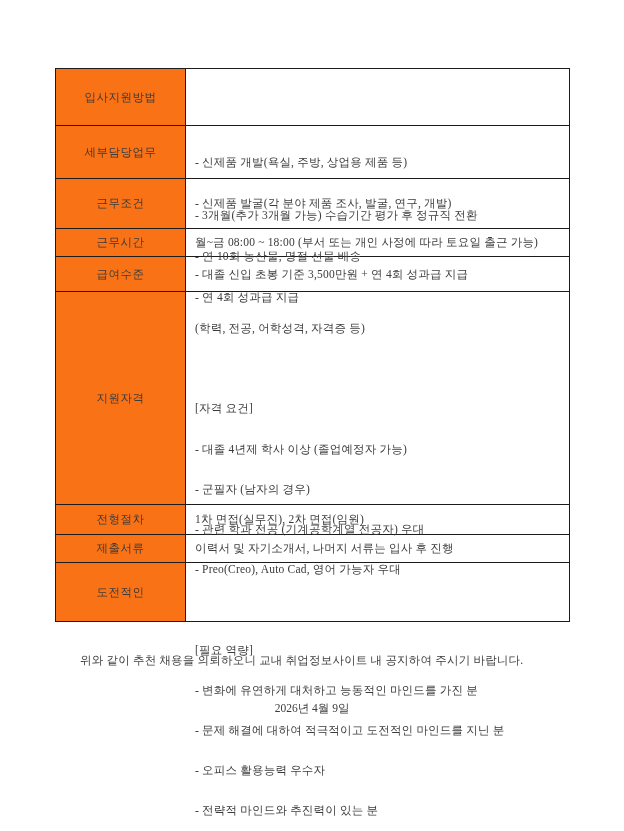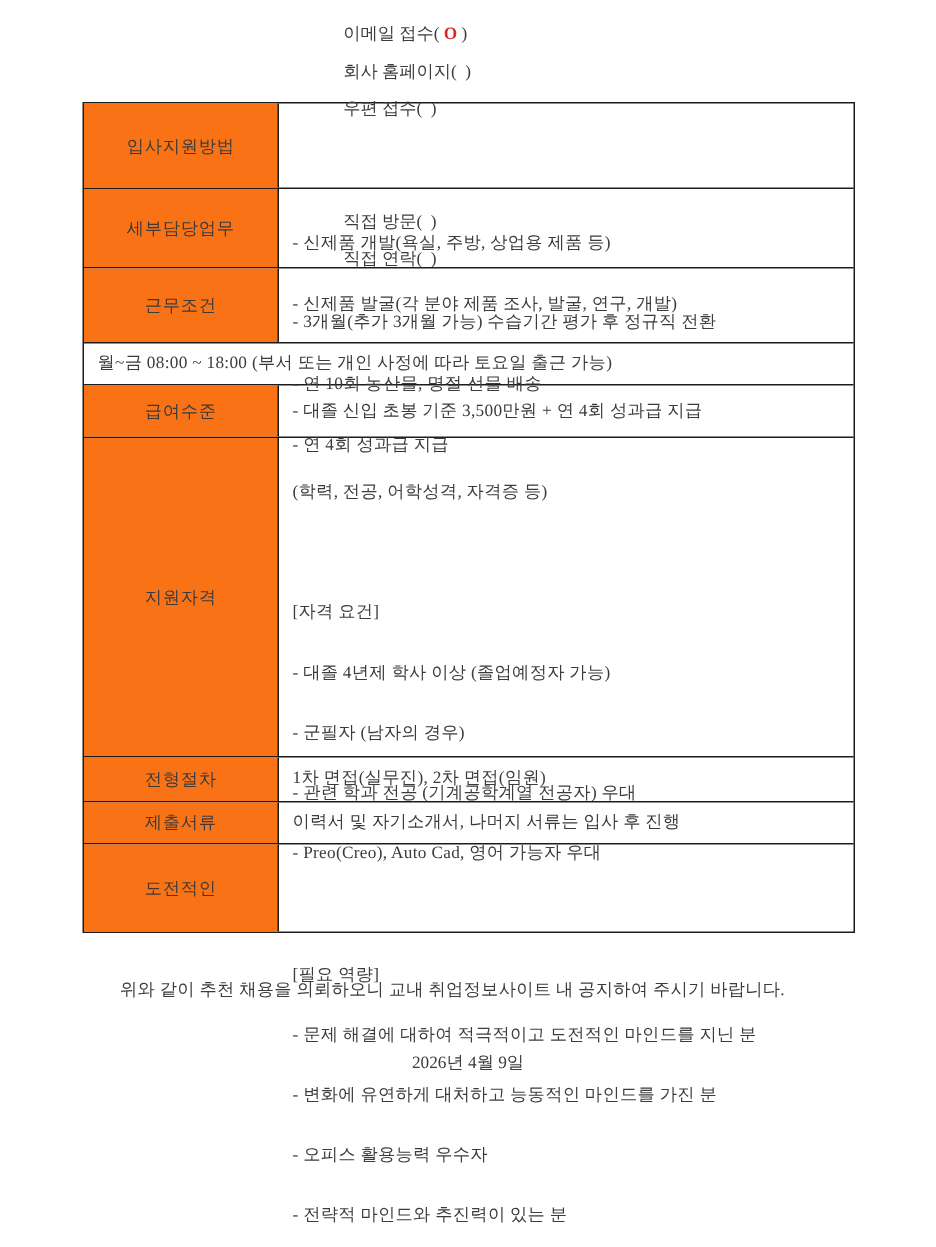--- a/index.html
+++ b/index.html
@@ -53,51 +53,41 @@
 </style>
 </head>
 <body>
 
 <div class="page">
 
   <div class="doc-table">
 
     <div class="row r0">
       <div class="cell label">입사지원방법</div>
-      <div class="cell content content-apply">
-        <div class="opt-line">
-          <span class="opt"><span>이메일 접수( </span><span class="mark" style="color: rgb(224, 40, 30);">O</span><span> )</span></span>
-          <span class="opt">회사 홈페이지(  )</span>
-          <span class="opt">우편 접수(  )</span>
-        </div>
-        <div class="opt-line">
-          <span class="opt">직접 방문(  )</span>
-          <span class="opt">직접 연락(  )</span>
-        </div>
-      </div>
     </div>
 
     <div class="row r1">
       <div class="cell label">세부담당업무</div>
       <div class="cell content">
         <div class="line">- 신제품 개발(욕실, 주방, 상업용 제품 등)</div>
         <div class="line">- 신제품 발굴(각 분야 제품 조사, 발굴, 연구, 개발)</div>
       </div>
     </div>
 
     <div class="row r2">
       <div class="cell label">근무조건</div>
       <div class="cell content">
         <div class="line">- 3개월(추가 3개월 가능) 수습기간 평가 후 정규직 전환</div>
         <div class="line">- 연 10회 농산물, 명절 선물 배송</div>
         <div class="line">- 연 4회 성과급 지급</div>
       </div>
     </div>
 
     <div class="row r3 vcenter">
+      <div class="cell label">근무시간</div>
       <div class="cell content">
         <div class="line">월~금 08:00 ~ 18:00 (부서 또는 개인 사정에 따라 토요일 출근 가능)</div>
       </div>
     </div>
 
     <div class="row r4 vcenter">
       <div class="cell label">급여수준</div>
       <div class="cell content">
         <div class="line">- 대졸 신입 초봉 기준 3,500만원 + 연 4회 성과급 지급</div>
       </div>
@@ -108,22 +98,22 @@
       <div class="cell content">
         <div class="line">(학력, 전공, 어학성격, 자격증 등)</div>
         <div class="line"></div>
         <div class="line">[자격 요건]</div>
         <div class="line">- 대졸 4년제 학사 이상 (졸업예정자 가능)</div>
         <div class="line">- 군필자 (남자의 경우)</div>
         <div class="line">- 관련 학과 전공 (기계공학계열 전공자) 우대</div>
         <div class="line">- Preo(Creo), Auto Cad, 영어 가능자 우대</div>
         <div class="line"></div>
         <div class="line">[필요 역량]</div>
+        <div class="line">- 변화에 유연하게 대처하고 능동적인 마인드를 가진 분</div>
         <div class="line">- 문제 해결에 대하여 적극적이고 도전적인 마인드를 지닌 분</div>
-        <div class="line">- 변화에 유연하게 대처하고 능동적인 마인드를 가진 분</div>
         <div class="line">- 오피스 활용능력 우수자</div>
         <div class="line">- 전략적 마인드와 추진력이 있는 분</div>
       </div>
     </div>
 
     <div class="row r6 vcenter">
       <div class="cell label">전형절차</div>
       <div class="cell content">
         <div class="line">1차 면접(실무진), 2차 면접(임원)</div>
       </div>

